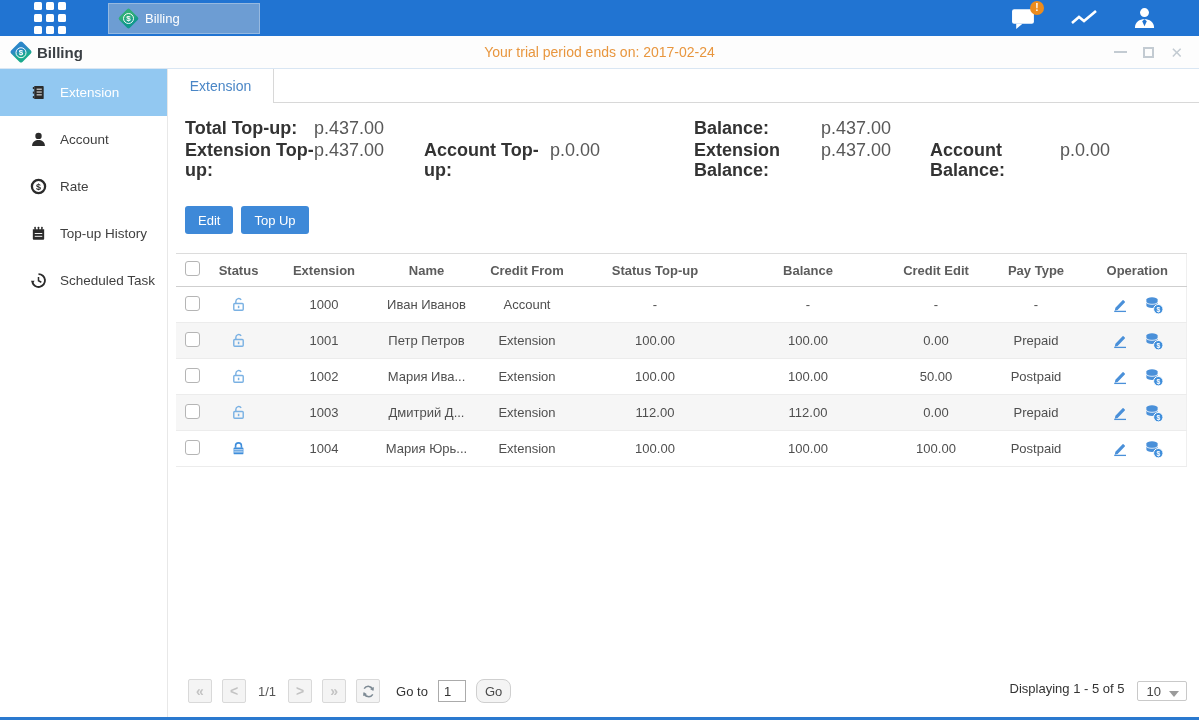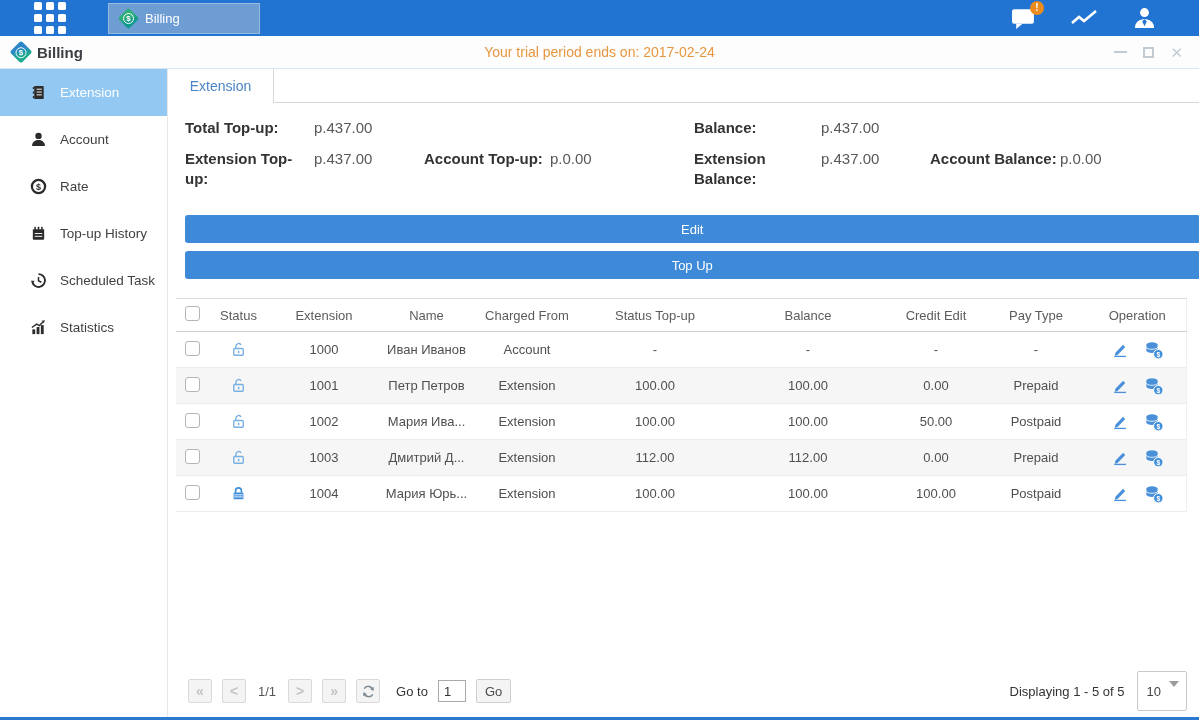--- a/index.html
+++ b/index.html
@@ -31,49 +31,49 @@
   .body-row { display:flex; height:648px; }
   .sidebar { width:168px; min-width:168px; border-right:1px solid #e8e8e8; background:#fff; }
   .side-item { height:47px; display:flex; align-items:center; padding-left:30px; gap:13px; font-size:13.5px; color:#3f3f3f; cursor:pointer; }
   .side-item.active { background:#92c8f1; color:#fff; }
   .sicon { width:17px; display:flex; align-items:center; justify-content:center; }
 
   .content { flex:1; position:relative; display:flex; flex-direction:column; background:#fff; }
   .tabstrip { height:34px; display:flex; border-bottom:1px solid #d8d8d8; }
   .tab { width:106px; display:flex; align-items:center; justify-content:center; font-size:14px; color:#4a86c6; background:#fff; border-right:1px solid #d8d8d8; margin-bottom:-1px; cursor:pointer; }
 
-  .summary { padding:15px 0 0 17px; display:grid; grid-template-columns:129px 110px 126px 144px 127px 109px 130px auto; row-gap:11px; font-size:15px; line-height:20px; }
+  .summary { padding:15px 0 0 17px; display:grid; grid-template-columns:129px 110px 126px 144px 127px 109px 130px auto; row-gap:2px; font-size:18px; line-height:20px; }
   .sum-label { font-weight:bold; color:#333; }
   .sum-value { color:#585858; }
 
-  .actions { margin:26px 0 0 17px; display:flex; gap:8px;flex-direction:column; }
+  .actions { margin:26px 0 0 17px; display:flex; gap:8px; }
   .btn { background:#3e89d8; color:#fff; font-size:13px; border:none; border-radius:3px; height:28px; padding:0 13px; cursor:pointer; font-family:"Liberation Sans", sans-serif; }
 
   .table-wrap { margin:19px 13px 0 8px; }
   table { width:100%; border-collapse:collapse; table-layout:fixed; font-size:13px; color:#4f4f4f; border-right:1px solid #efefef; }
-  thead th { font-weight:normal; color:#5c5c5c; height:33px; border-top:1px solid #dcdcdc; border-bottom:1px solid #cfcfcf; text-align:center; }
+  thead th { font-weight:bold; color:#5c5c5c; height:33px; border-top:1px solid #dcdcdc; border-bottom:1px solid #cfcfcf; text-align:center; }
   tbody td { height:35px; border-bottom:1px solid #ececec; text-align:center; }
   tbody tr:nth-child(even) { background:#f6f6f6; }
   th.cb-cell, td.cb-cell { text-align:left; padding-left:9px; }
   .checkbox { width:15px; height:15px; border:1px solid #b5b5b5; border-radius:3px; display:inline-block; background:#fff; cursor:pointer; }
   .op-cell { display:flex; align-items:center; justify-content:center; gap:15px; height:35px; }
   .op-icon { cursor:pointer; display:flex; align-items:center; }
   .lock { display:inline-flex; vertical-align:middle; }
 
   
   .pagination { position:absolute; left:0; right:0; bottom:4px; height:44px; display:flex; align-items:center; padding:0 13px 0 20px; font-size:13px; color:#444; }
   .pg-left { display:flex; align-items:center; gap:10px; }
   .pg-btn { width:24px; height:24px; background:#f4f4f4; border:1px solid #d9d9d9; border-radius:2px; display:flex; align-items:center; justify-content:center; color:#c3c3c3; font-size:14px; cursor:pointer; font-weight:bold; }
   .pg-ind { padding:0 2px; color:#555; }
   .goto-label { margin-left:6px; color:#333; }
   .goto-input { width:28px; height:22px; border:1px solid #ababab; font-size:13px; padding-left:5px; color:#333; font-family:"Liberation Sans", sans-serif; }
-  .go-btn { height:24px; padding:0 8px; background:#f4f4f4; border:1px solid #cfcfcf; border-radius:2px; color:#4a4a4a; font-size:13px; cursor:pointer; font-family:"Liberation Sans", sans-serif; }
-  .pg-right { margin-left:auto; display:flex; align-items:center; gap:12px; }
+  .go-btn { height:24px; padding:0 8px; background:#f4f4f4; border:1px solid #cfcfcf; border-radius:8px; color:#4a4a4a; font-size:13px; cursor:pointer; font-family:"Liberation Sans", sans-serif; }
+  .pg-right { margin-left:auto; display:flex; align-items:flex-start; gap:12px; }
   .display-info { color:#333; }
-  .page-size { width:50px; height:40px; border:1px solid #c9c9c9; border-radius:2px; display:flex; align-items:center; padding-left:9px; color:#444; position:relative; cursor:pointer; background:#fff; }
+  .page-size { width:50px; height:20px; border:1px solid #c9c9c9; border-radius:2px; display:flex; align-items:center; padding-left:9px; color:#444; position:relative; cursor:pointer; background:#fff; }
   .caret { position:absolute; right:7px; top:9px; width:0; height:0; border-left:5px solid transparent; border-right:5px solid transparent; border-top:6px solid #9b9b9b; }
 
   .bottom-strip { height:3px; background:#2a79cf; }
 </style>
 </head>
 <body>
 
 <div class="screen">
 
   <div class="topbar">
@@ -186,32 +186,20 @@
       </div>
       <div class="side-item">
         <span class="sicon">
           <svg viewBox="0 0 18 18" width="17" height="17">
             <path d="M9 2.2 a6.8 6.8 0 1 1 -6.5 8.6" fill="none" stroke="#2b2b2b" stroke-width="2"></path>
             <polygon points="0.9,9.2 4.9,9.2 2.8,12.5" fill="#2b2b2b"></polygon>
             <path d="M9 5.2 V9.3 L12 10.8" stroke="#2b2b2b" stroke-width="1.6" fill="none"></path>
           </svg>
         </span>
         <span>Scheduled Task</span>
-      </div>
-      <div class="side-item">
-        <span class="sicon">
-          <svg viewBox="0 0 18 18" width="17" height="17" fill="#2b2b2b">
-            <rect x="2.5" y="11" width="3" height="5"></rect>
-            <rect x="7" y="8.5" width="3" height="7.5"></rect>
-            <rect x="11.5" y="6.5" width="3" height="9.5"></rect>
-            <path d="M2 9 L7 5.5 L10 7 L13.4 3.4" fill="none" stroke="#2b2b2b" stroke-width="1.5"></path>
-            <polygon points="12.2,1.8 15.8,1.2 14.6,4.6"></polygon>
-          </svg>
-        </span>
-        <span>Statistics</span>
       </div>
     </aside>
 
     <main class="content">
       <div class="tabstrip">
         <div class="tab">
           <span>Extension</span>
         </div>
       </div>
 
@@ -253,21 +241,21 @@
               <col style="width:94px">
               <col style="width:106px">
               <col style="width:97px">
           </colgroup>
           <thead>
             <tr>
               <th class="cb-cell"><span class="checkbox"></span></th>
               <th>Status</th>
               <th>Extension</th>
               <th>Name</th>
-              <th>Charged From</th>
+              <th>Credit From</th>
               <th>Status Top-up</th>
               <th>Balance</th>
               <th>Credit Edit</th>
               <th>Pay Type</th>
               <th>Operation</th>
             </tr>
           </thead>
           <tbody>
             <tr>
               <td class="cb-cell"><span class="checkbox"></span></td>

